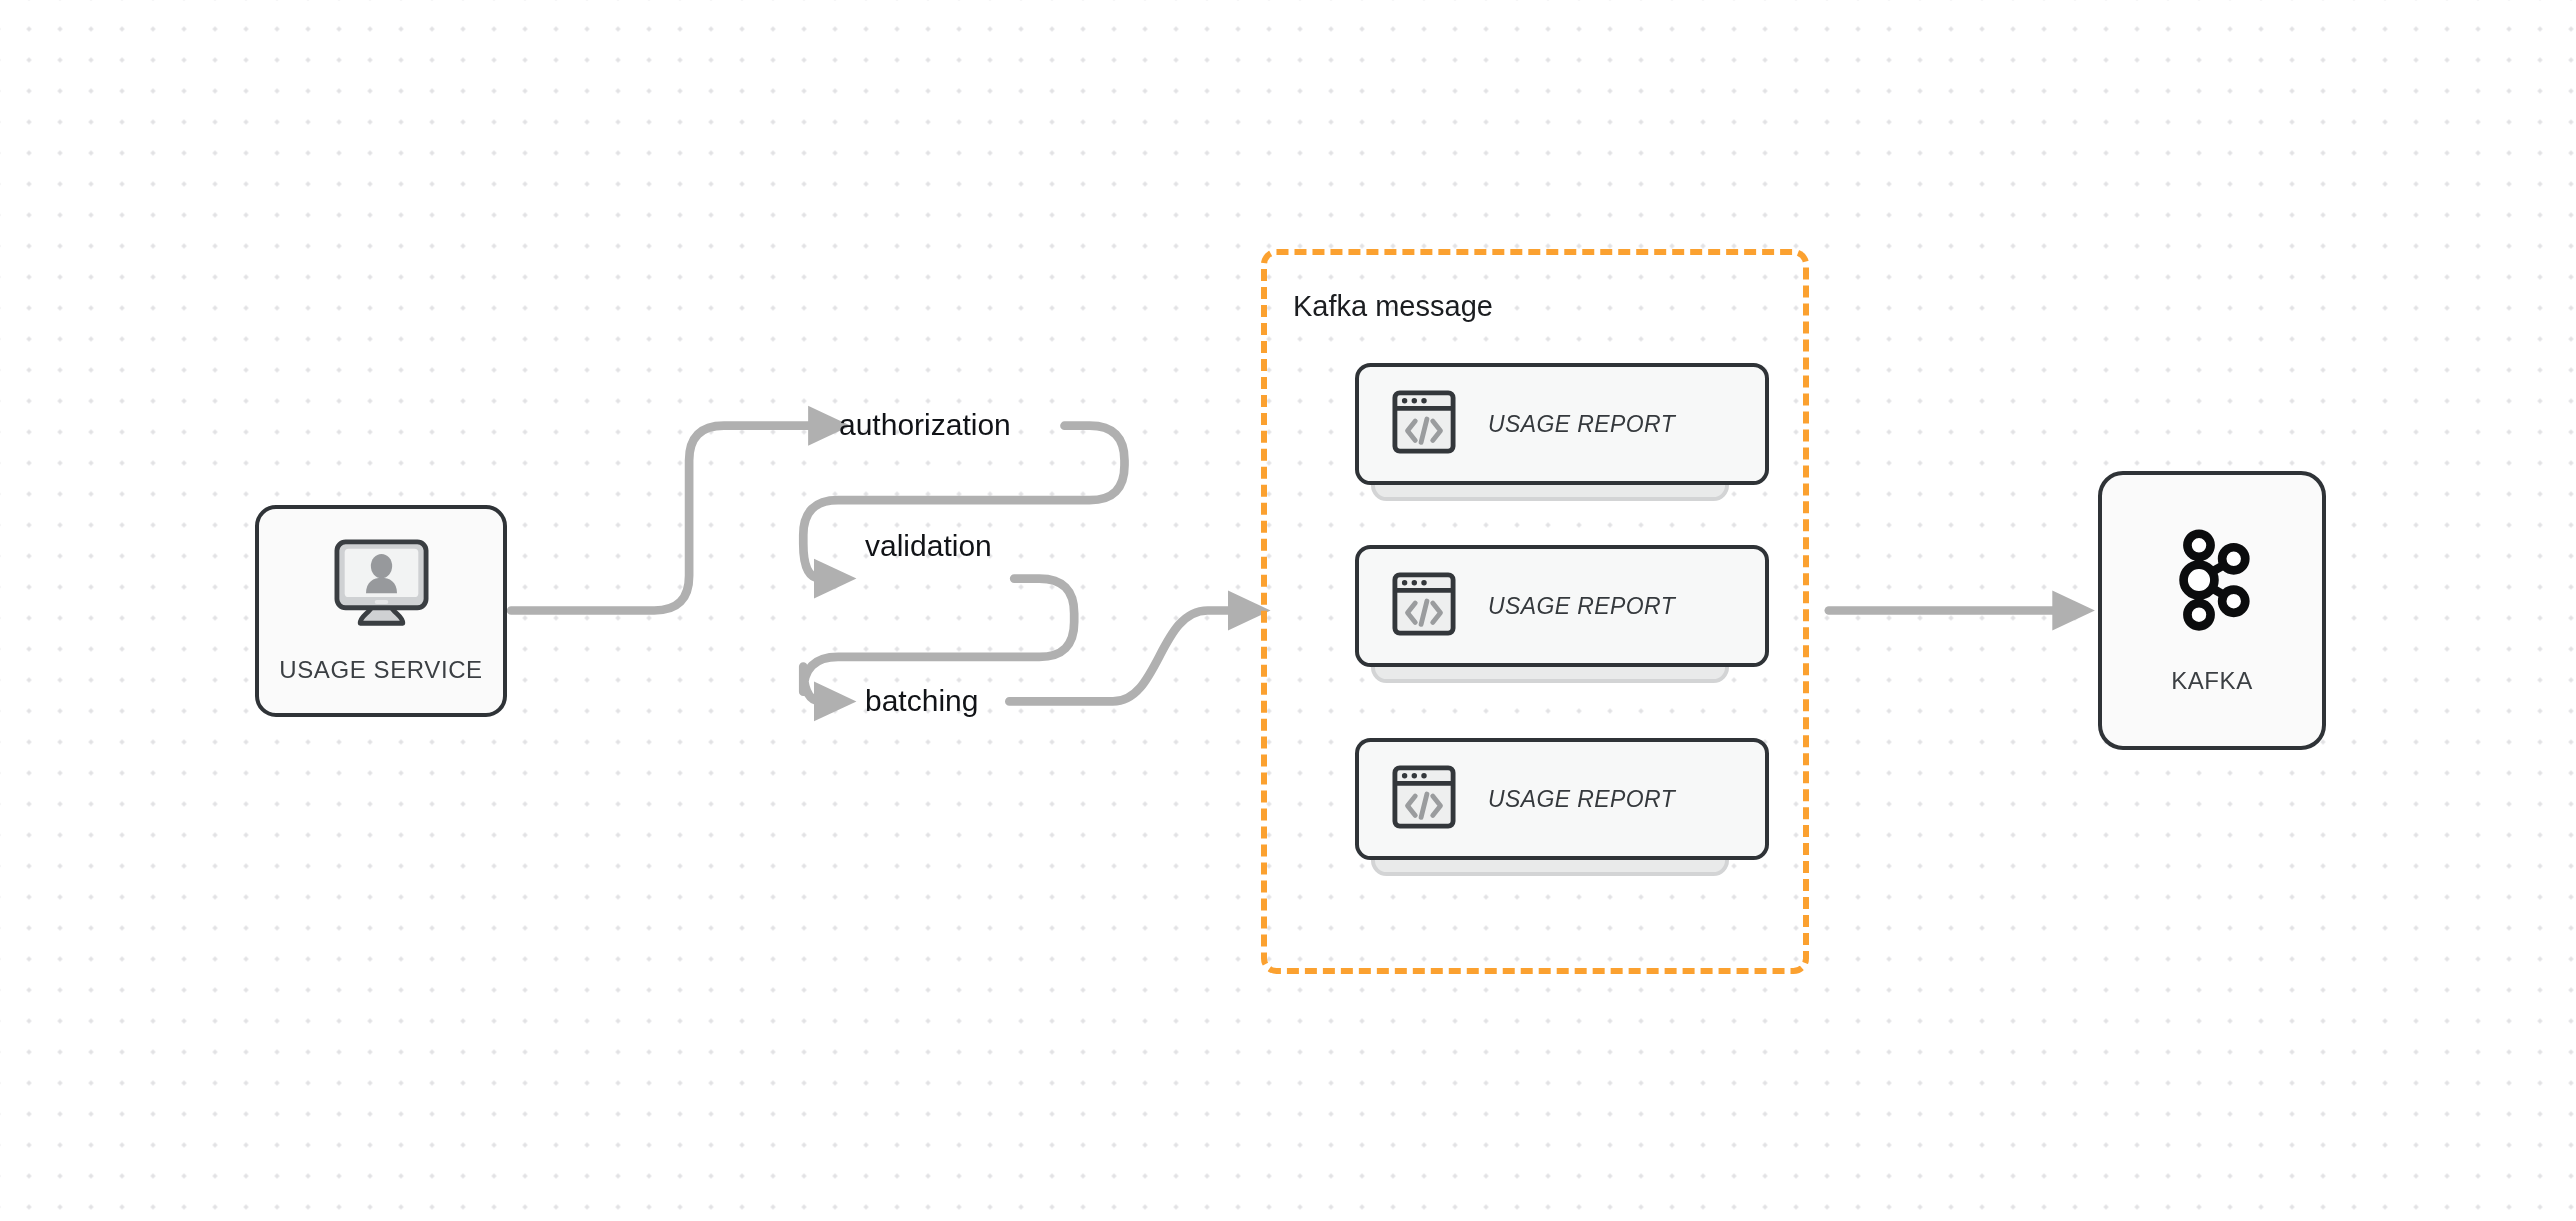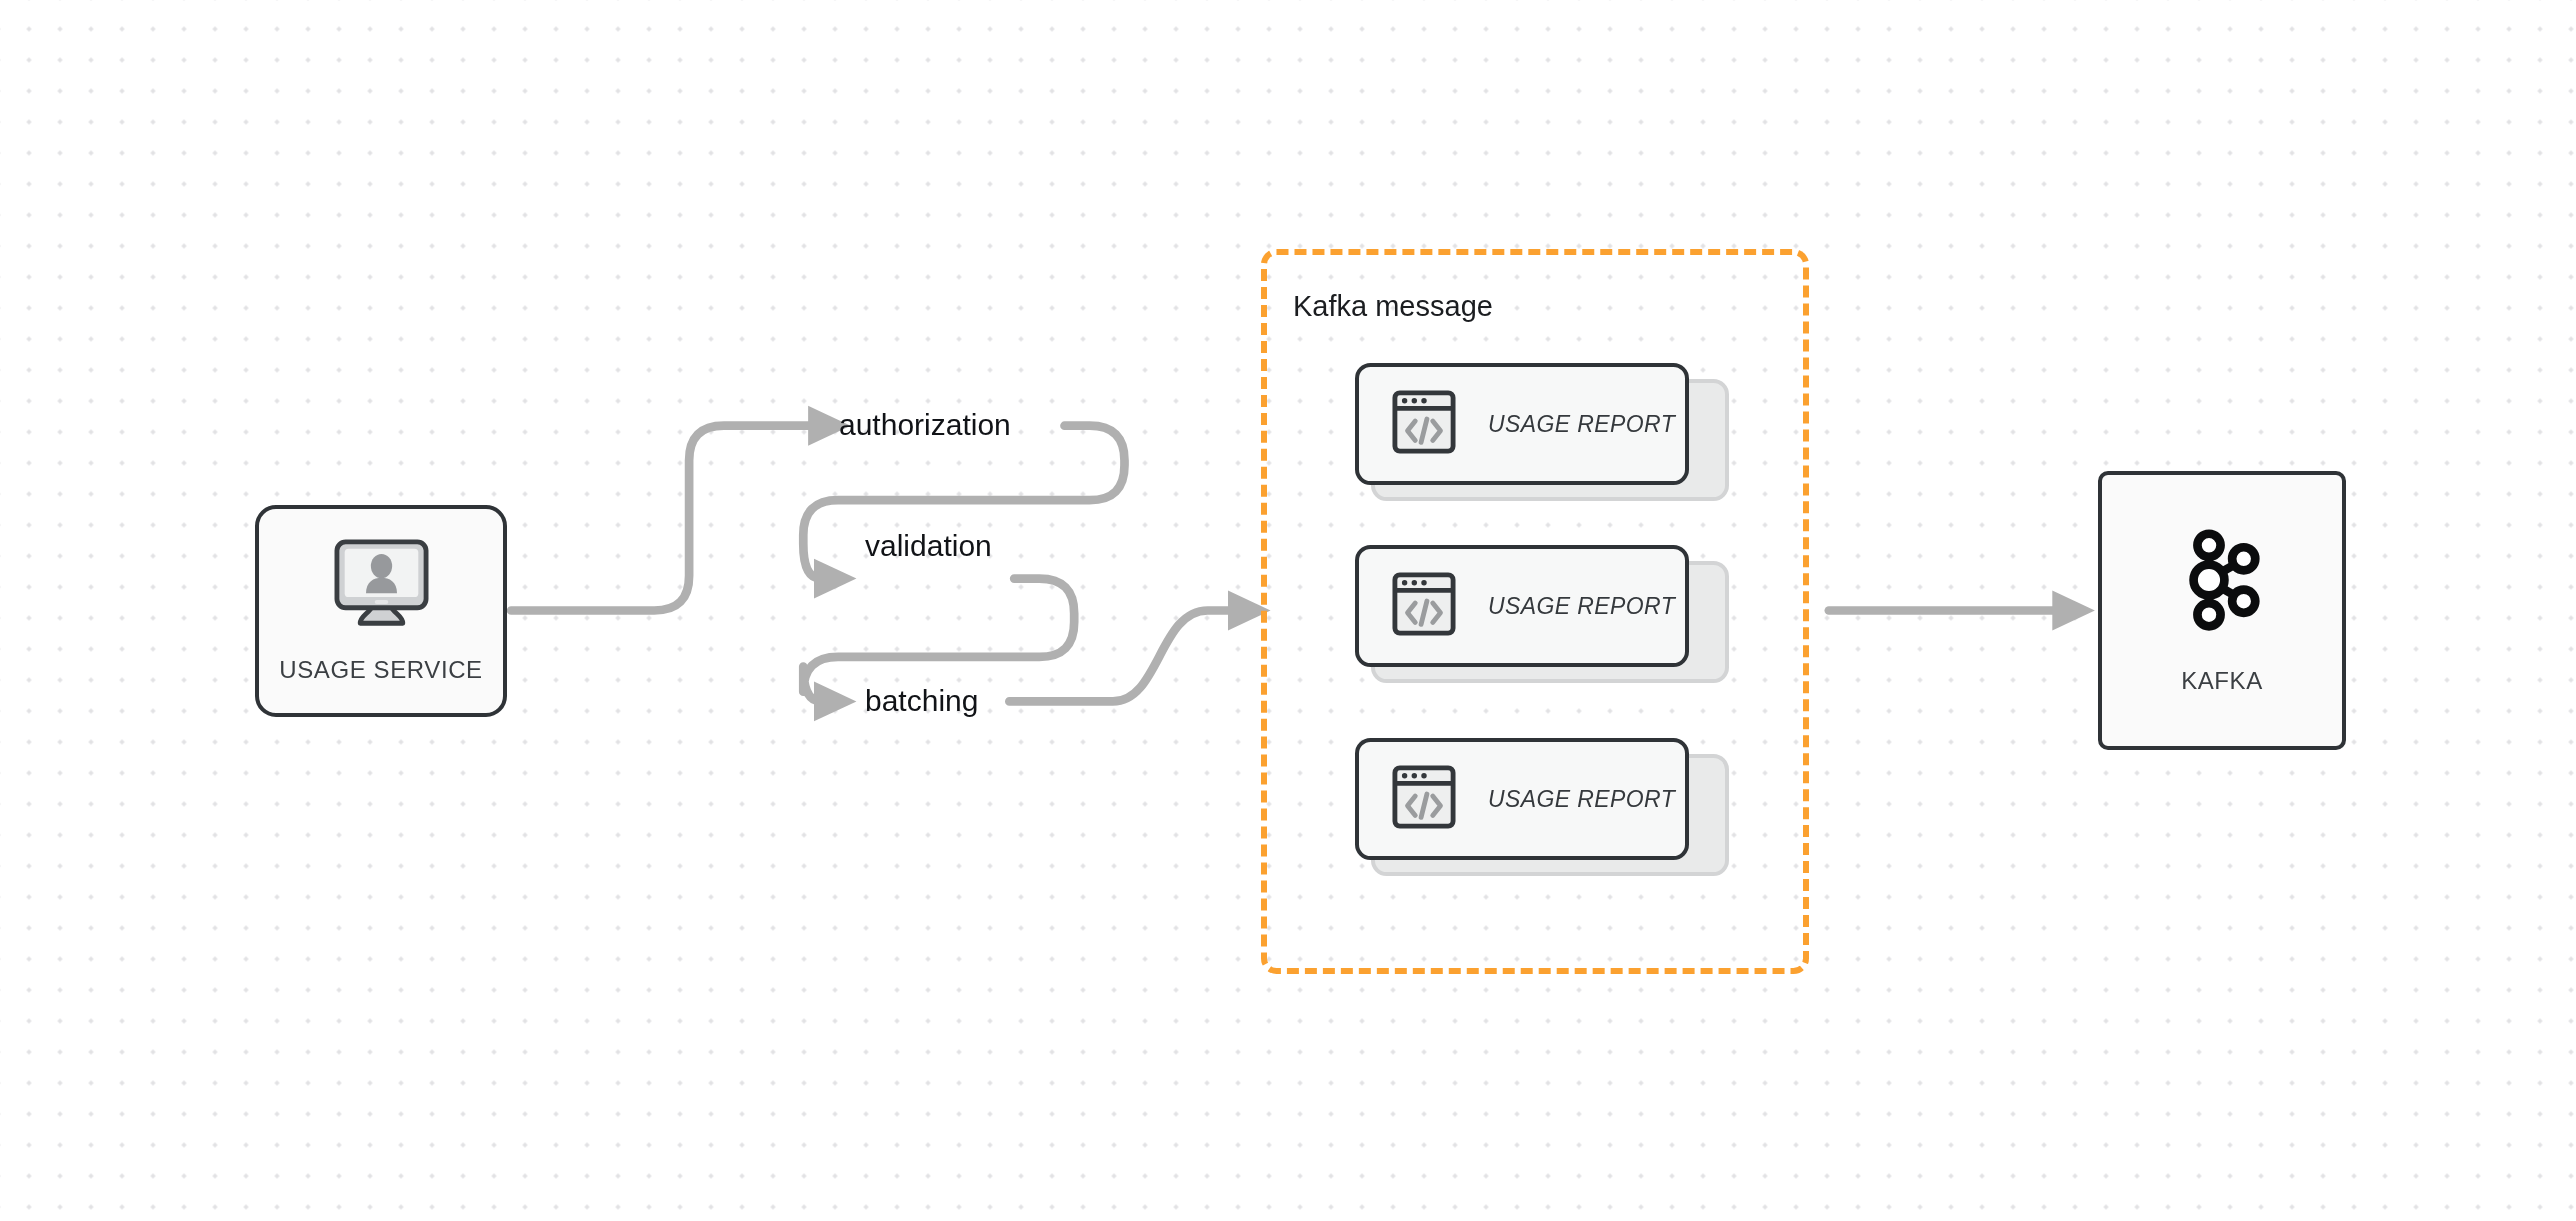--- a/index.html
+++ b/index.html
@@ -53,23 +53,23 @@
     top: 505px;
     width: 252px;
     height: 212px;
   }
   #usage-service .node-label { margin-top: 21px; }
 
   
   #kafka-node {
     left: 2098px;
     top: 471px;
-    width: 248px;
+    width: 228px;
     height: 279px;
-    border-radius: 10px;
+    border-radius: 25px;
   }
   #kafka-node .node-label { margin-top: 29px; }
 
   
   .step-label {
     position: absolute;
     font-size: 30px;
     color: #111317;
     white-space: nowrap;
     line-height: 1;
@@ -112,21 +112,21 @@
     height: 122px;
     box-sizing: border-box;
     background: #e9eaea;
     border: 4.8px solid #d3d4d5;
     border-radius: 15.5px;
   }
   .report-card {
     position: absolute;
     left: 0;
     top: 0;
-    width: 334px;
+    width: 414px;
     height: 122px;
     box-sizing: border-box;
     background: #f7f8f8;
     border: 4.8px solid #2f3337;
     border-radius: 15.5px;
     display: flex;
     align-items: center;
   }
   .report-card .doc-icon { margin-left: 33px; }
   .report-label {

